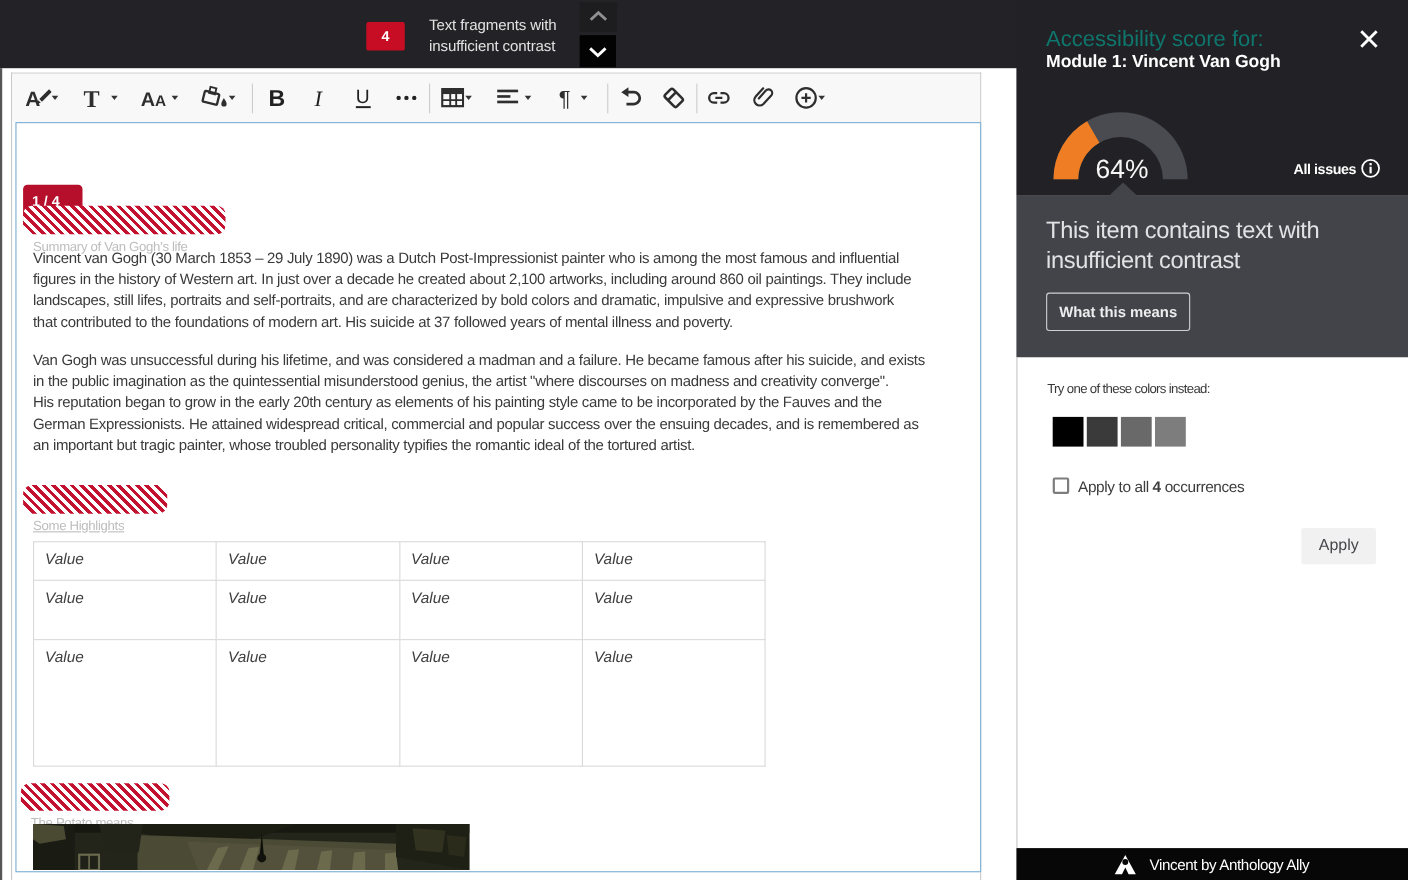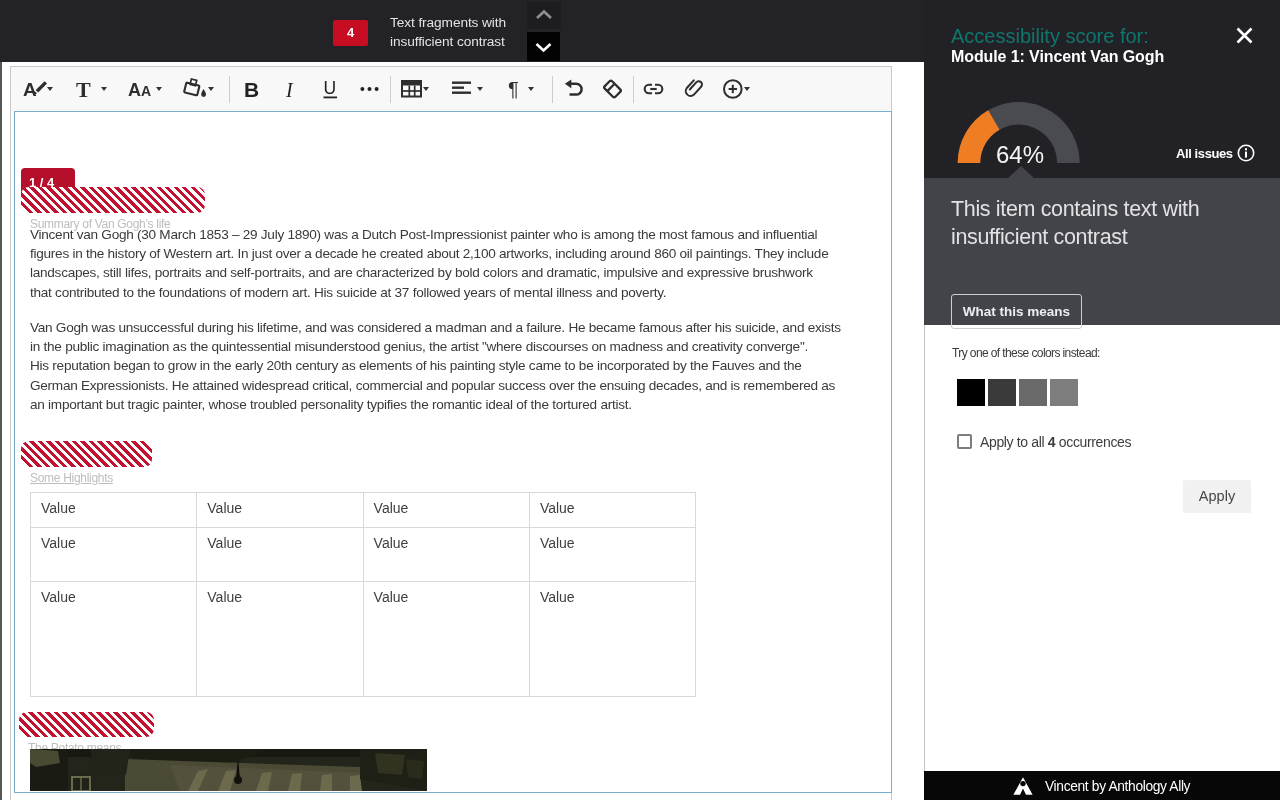--- a/index.html
+++ b/index.html
@@ -31,42 +31,42 @@
   #badge14 { left:21px; top:168px; width:54px; height:38px; background:#b50f2b;
     border-radius:4px 4px 0 0; color:#fff; font-size:13px; font-weight:bold;
     line-height:29px; padding-left:8px; }
   .candy { position:absolute; border-radius:8px;
     background:repeating-linear-gradient(45deg, #c3122f 0 3px, #ffffff 3px 6px); }
   .candy .in { position:absolute; left:4px; top:4px; right:4px; bottom:4px;
     background:#fff; border-radius:5px; color:#bdbdbd; font-size:12px;
     letter-spacing:-0.3px; white-space:nowrap; overflow:visible;margin-top:24px; }
   .para { position:absolute; left:30px; color:#3a3a3a; font-size:13.6px;
     line-height:19.4px; white-space:nowrap; letter-spacing:-0.27px; }
-  #vtable { position:absolute; left:30px; top:492px; border-collapse:collapse; }
+  #vtable { position:absolute; left:30px; top:492px; border-collapse:collapse;font-style:italic; }
   #vtable td { border:1px solid #d9d9d9; width:166.3px; vertical-align:top;
     padding:7px 0 0 10px; font-size:14px; color:#3f3f3f; }
   
   #panel-top { left:924px; top:0; width:356px; height:178px; background:#222226; }
   #panel-grey { left:924px; top:178px; width:356px; height:147px; background:#434449; }
   #panel-white { left:924px; top:325px; width:356px; height:446px; background:#fff;
     border-left:1px solid #c5c5c5; }
   #panel-bottom { left:924px; top:771px; width:356px; height:29px; background:#070707; }
   #acc-label { left:951px; top:25px; color:#0f766e; font-size:20px; }
   #acc-title { left:951px; top:48px; color:#ffffff; font-size:16px; font-weight:bold; letter-spacing:-0.1px; }
   #pct { left:960px; top:141px; width:120px; text-align:center; color:#f5f5f5;
     font-size:24px; }
   #allissues { left:1176px; top:146px; color:#ffffff; font-size:13px; font-weight:bold; letter-spacing:-0.4px; }
   #notch { left:1007px; top:166px; width:0; height:0;
     border-left:14.5px solid transparent; border-right:14.5px solid transparent;
     border-bottom:13px solid #434449; }
   #issue-head { left:951px; top:196px; color:#e2e2e4; font-size:21.5px;
     line-height:27.5px; letter-spacing:-0.35px; }
   #wtm-btn { left:951px; top:266px; width:131px; height:35px;
     border:1px solid #cfcfd2; border-radius:3px; color:#ededef; font-size:13.5px;
-    font-weight:bold; text-align:center; line-height:33px;margin-top:28px; }
+    font-weight:bold; text-align:center; line-height:33px; }
   #try-label { left:952px; top:346px; color:#3a3a3a; font-size:12px; letter-spacing:-0.6px; }
   .sw { position:absolute; top:379px; width:28px; height:27px; }
   #cbx { left:957px; top:434px; width:15px; height:15px; border:2px solid #7d7d7d;
     border-radius:2px; background:#fff; }
   #cbx-label { left:980px; top:434px; color:#3d3d3d; font-size:14px; letter-spacing:-0.35px; }
   #apply-btn { left:1183px; top:480px; width:68px; height:33px; background:#f1f1f2;
     border-radius:2px; color:#46464a; font-size:14.5px; text-align:center;
     line-height:33px; }
   #powered { left:1045px; top:778px; color:#ffffff; font-size:13.8px; line-height:17px; letter-spacing:-0.35px; }
 </style>

